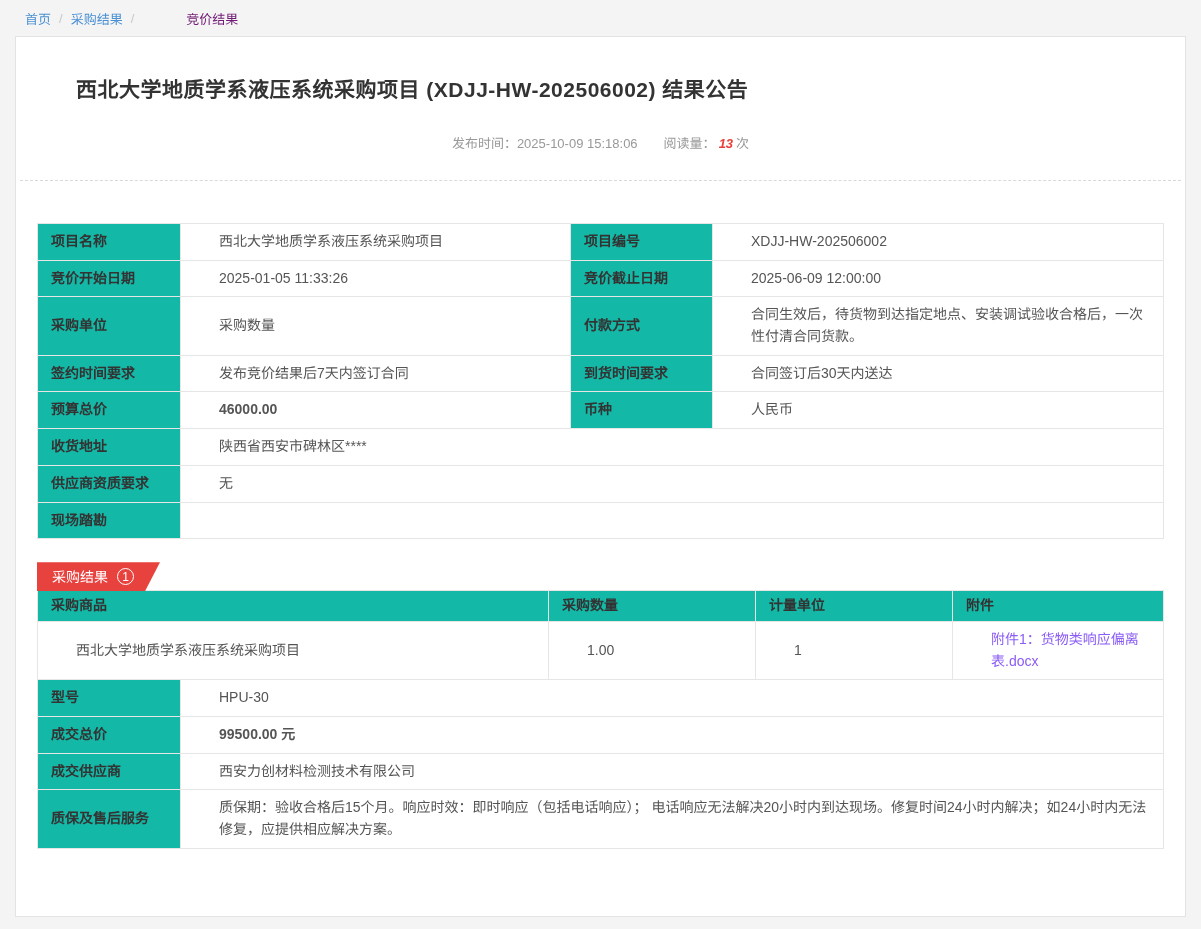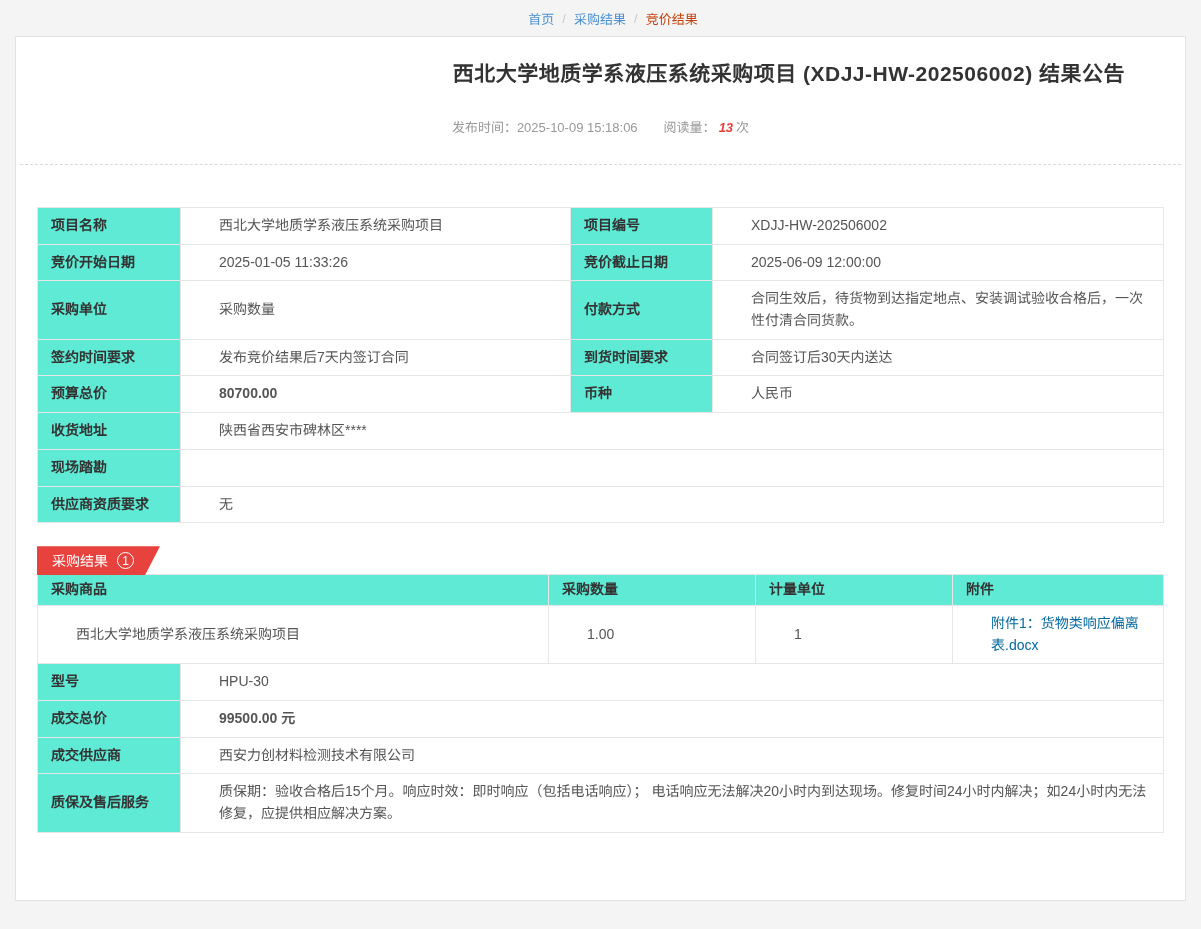--- a/index.html
+++ b/index.html
@@ -6,36 +6,36 @@
   html, body {
     width: 1201px; min-height: 929px;
     background: #f4f4f4;
     font-family: "Liberation Sans", "DejaVu Sans", sans-serif;
     color: #333;
   }
   
   .breadcrumb {
     padding: 9px 0 8px 25px;
     font-size: 13px;
-    display: flex; align-items: center; gap: 8px; justify-content: center;
+    display: flex; align-items: center; gap: 8px;
   }
   .breadcrumb a { color: #4a90d2; text-decoration: none; cursor: pointer; }
   .breadcrumb .sep { color: #c8c8c8; }
-  .breadcrumb .current { color: #c2410c; }
+  .breadcrumb .current { color: #701a75; margin-left: 44px; }
 
   
   .card {
     margin: 0 15px;
     background: #fff;
     border: 1px solid #e3e3e3;
     padding-bottom: 67px;
   }
   h1.title {
-    margin: 20px 60px 0;
-    text-align: right;
+    margin: 36px 60px 0;
+    text-align: left;
     font-size: 21px;
     font-weight: bold;
     color: #333;
     letter-spacing: .5px;
   }
   .meta {
     margin-top: 30px;
     text-align: center;
     font-size: 13px;
     color: #999;
@@ -53,21 +53,21 @@
   td, th {
     border: 1px solid #e6e6e6;
     font-size: 14px;
     padding: 7px 13px;
     line-height: 1.55;
     vertical-align: middle;
     text-align: left;
     word-break: break-word;
   }
   td.lbl, th {
-    background: #5eead4;
+    background: #14b8a6;
     font-weight: bold;
     color: #333;
   }
   td.val { color: #555; padding-left: 38px; }
   .red { color: #e8413c; font-weight: bold; font-style: normal; }
 
   .info-table { margin-top: 42px; }
   .info-table td { height: 34px; }
 
   
@@ -91,21 +91,21 @@
     font-size: 12px;
     line-height: 16px;
     text-align: center;
     margin-left: 9px;
     font-style: normal;
   }
 
   .result-table th { height: 28px; padding: 4px 13px; }
   .result-table td { height: 35px; }
   .result-table a.attachment {
-    color: #0369a1;
+    color: #8b5cf6;
     text-decoration: none;
     cursor: pointer;
   }
 </style>
 </head>
 <body>
 
 <nav class="breadcrumb">
   <a>首页</a>
   <span class="sep">/</span>
@@ -151,35 +151,35 @@
         <td class="val">合同生效后，待货物到达指定地点、安装调试验收合格后，一次性付清合同货款。</td>
       </tr>
       <tr>
         <td class="lbl">签约时间要求</td>
         <td class="val">发布竞价结果后7天内签订合同</td>
         <td class="lbl">到货时间要求</td>
         <td class="val">合同签订后30天内送达</td>
       </tr>
       <tr>
         <td class="lbl">预算总价</td>
-        <td class="val red">80700.00</td>
+        <td class="val red">46000.00</td>
         <td class="lbl">币种</td>
         <td class="val">人民币</td>
       </tr>
       <tr>
         <td class="lbl">收货地址</td>
         <td class="val" colspan="3">陕西省西安市碑林区****</td>
       </tr>
       <tr>
+        <td class="lbl">供应商资质要求</td>
+        <td class="val" colspan="3">无</td>
+      </tr>
+      <tr>
         <td class="lbl">现场踏勘</td>
         <td class="val" colspan="3"></td>
-      </tr>
-      <tr>
-        <td class="lbl">供应商资质要求</td>
-        <td class="val" colspan="3">无</td>
       </tr>
     </tbody>
   </table>
 
   <div class="ribbon">
     <span>采购结果</span>
     <em class="circle">1</em>
   </div>
 
   <table class="result-table">

